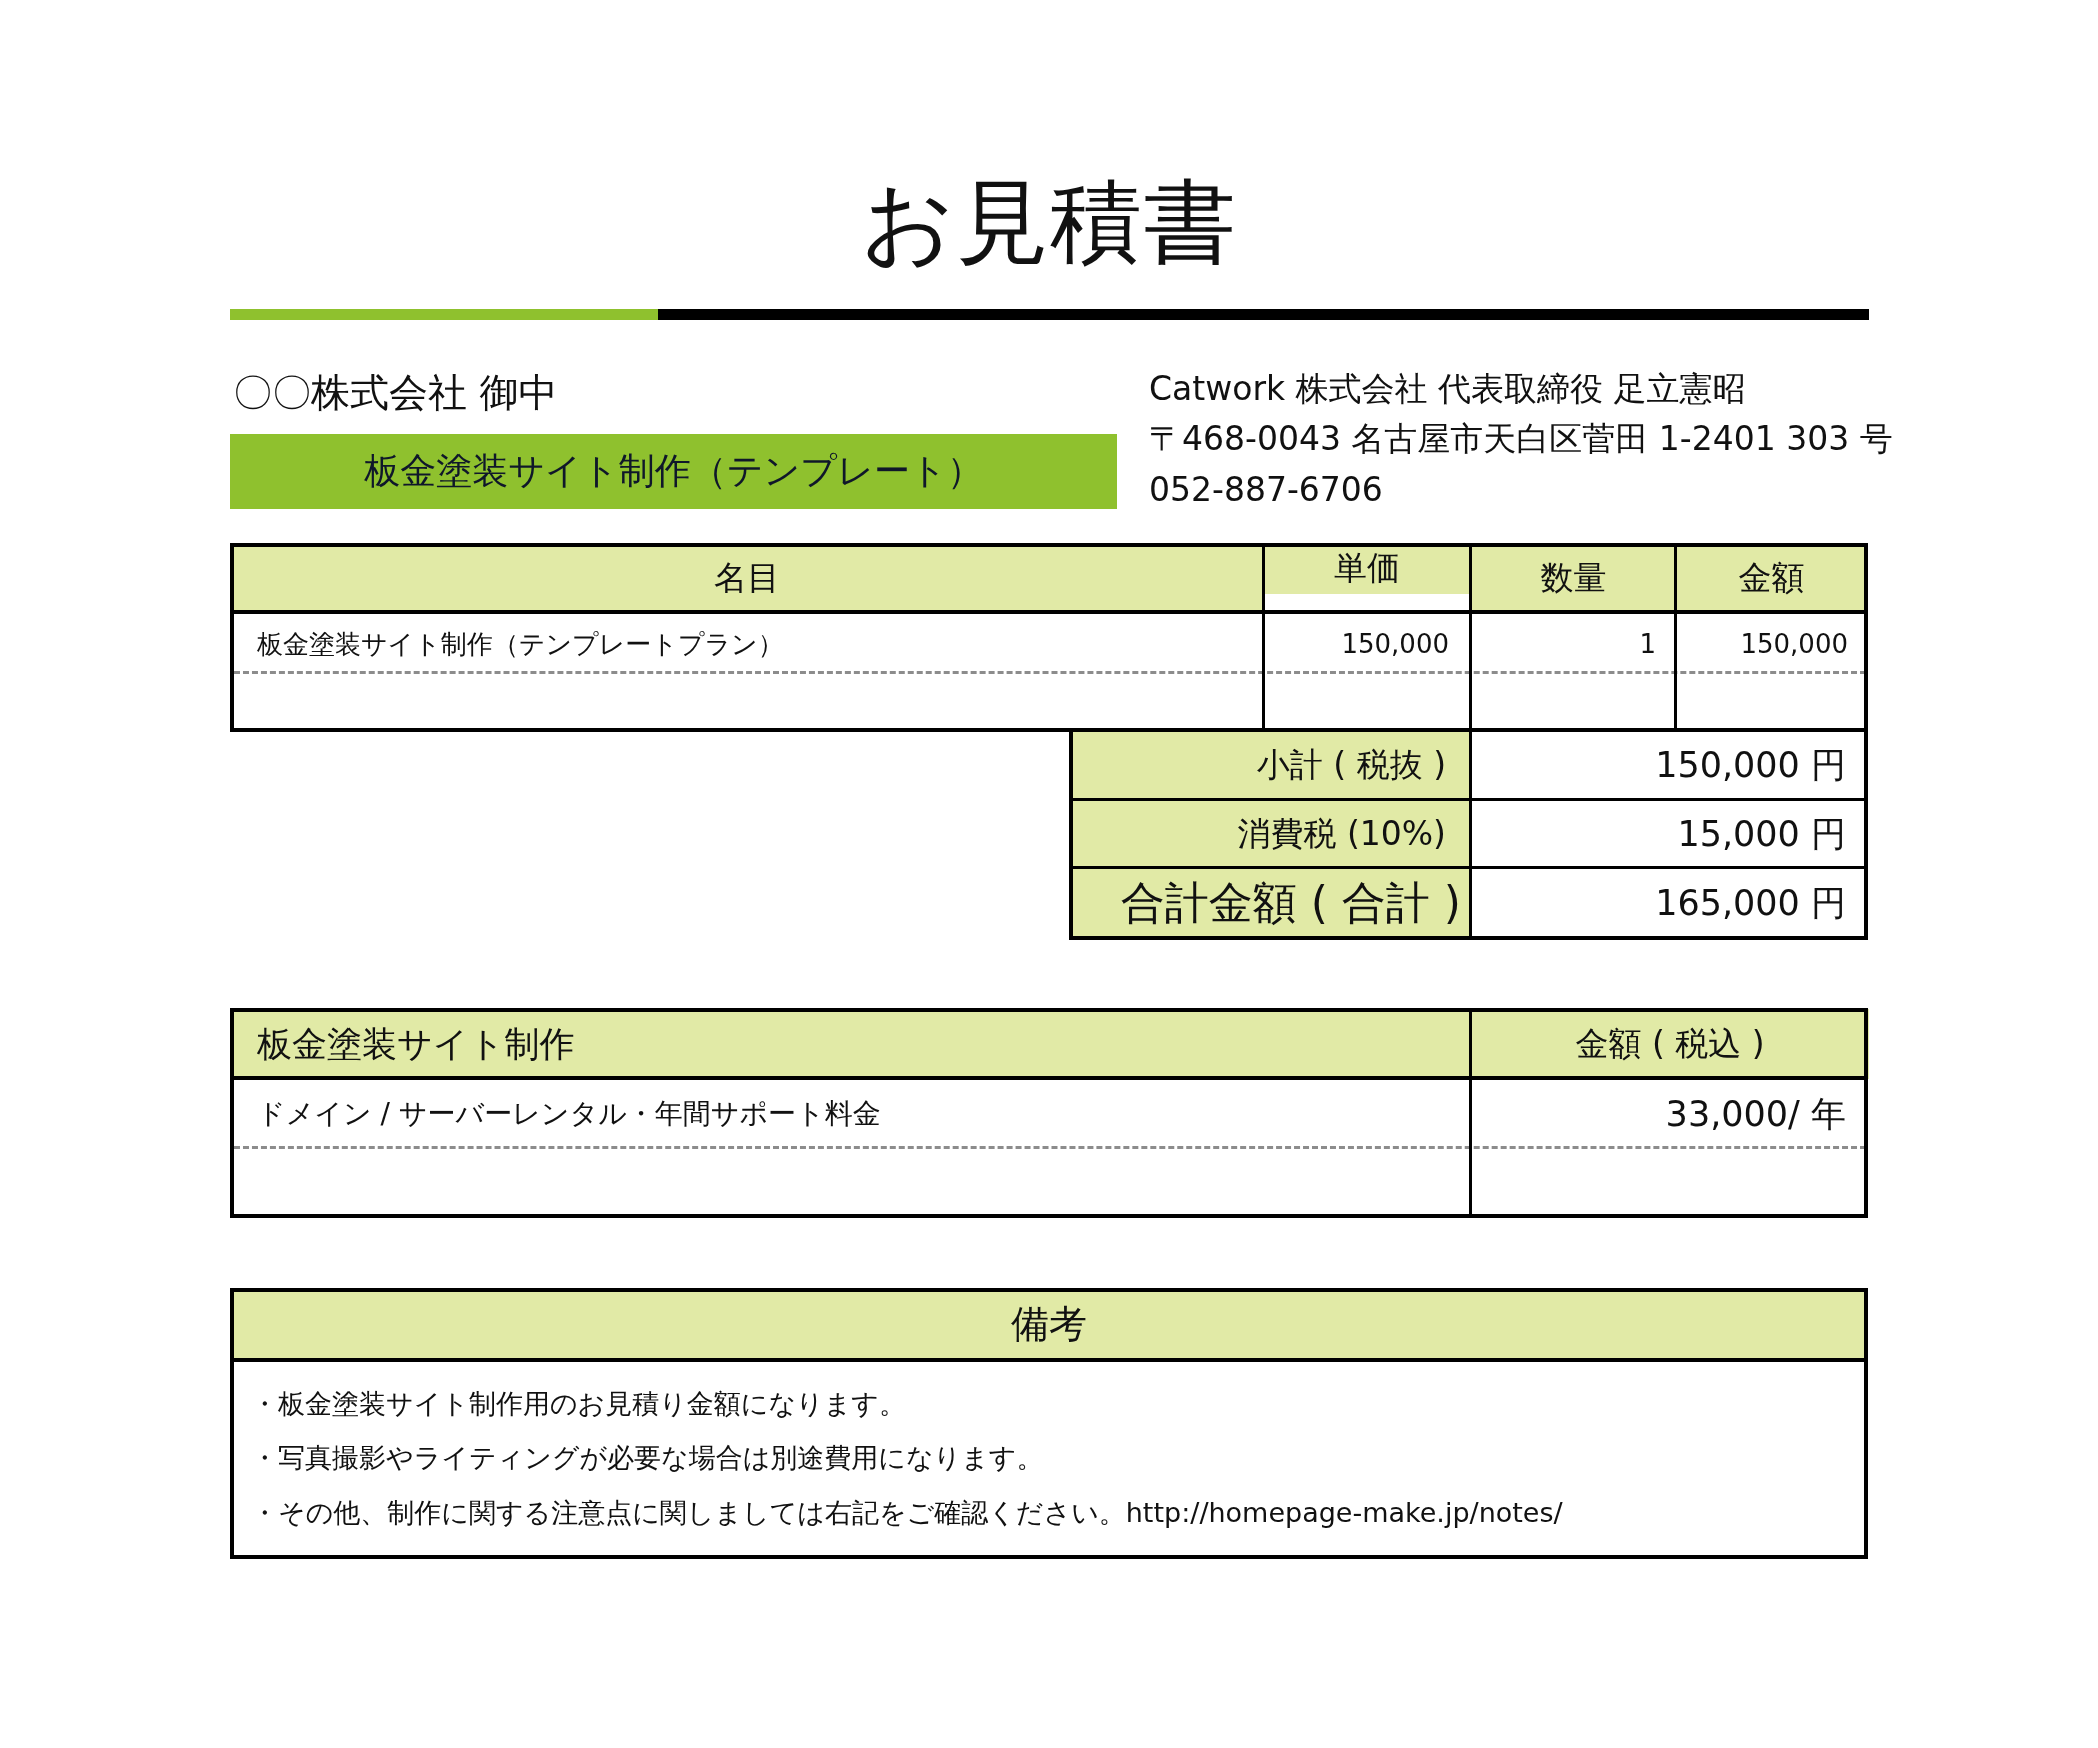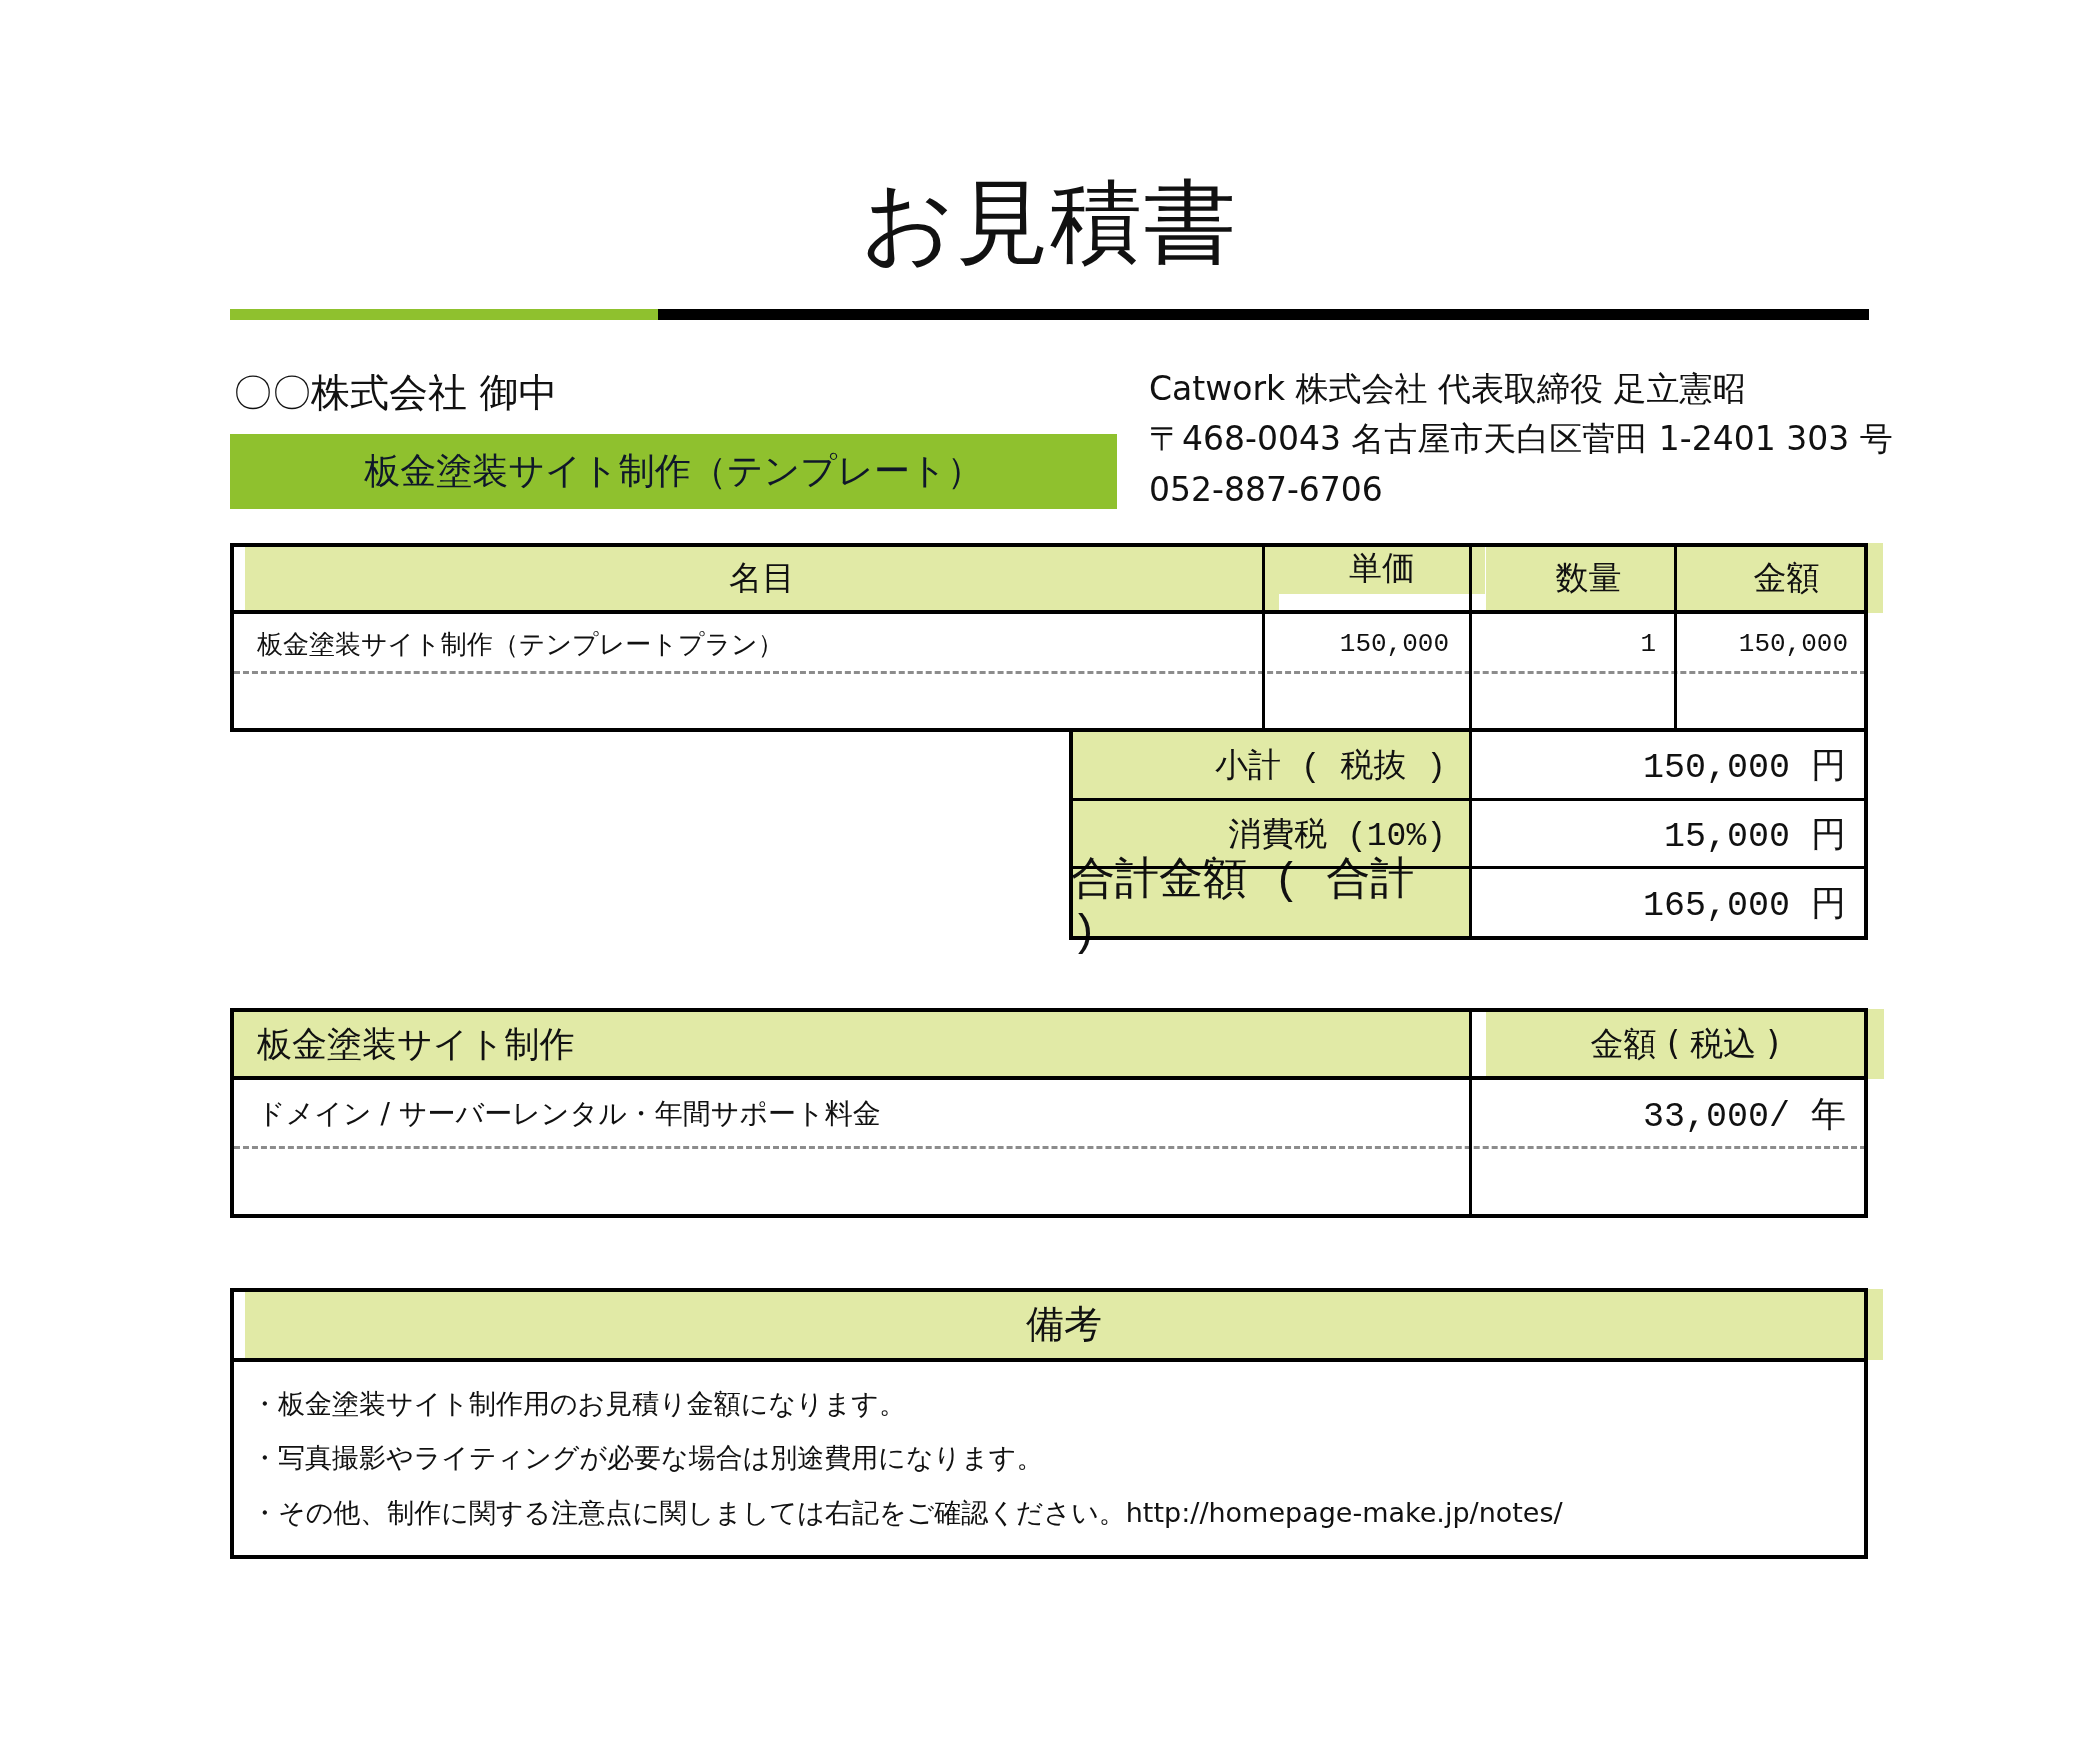--- a/index.html
+++ b/index.html
@@ -12,22 +12,22 @@
   .client { left:233px; top:368px; font-size:39px; line-height:49px; }
   .project-box { left:230px; top:434px; width:887px; height:75px; background:#8fc12e; color:#0f172a;
                  display:flex; align-items:center; justify-content:center; font-size:36px; }
   .company { left:1149px; font-size:33px; line-height:41px; }
   .cell { position:absolute; box-sizing:border-box; display:flex; align-items:center; }
   .hdr { background:#e1eaa6; }
   .frame { position:absolute; box-sizing:border-box; border:4.1px solid #000; }
   .vline { position:absolute; width:3.3px; background:#000; }
   .hline { position:absolute; height:4.1px; background:#000; }
   .dash { position:absolute; height:0; border-top:3.3px dashed #8c8c8c; }
-  .t-center { justify-content:center;margin-left:15px; }
-  .t-right { justify-content:flex-end;font-family:Liberation Mono, monospace; }
+  .t-center { justify-content:center; }
+  .t-right { justify-content:flex-end; }
   .t-left { justify-content:flex-start; }
 </style>
 </head>
 <body>
 
 <div class="abs title">お見積書</div>
 <div class="abs rule-green"></div>
 <div class="abs rule-black"></div>
 
 <div class="abs client">〇〇株式会社 御中</div>

